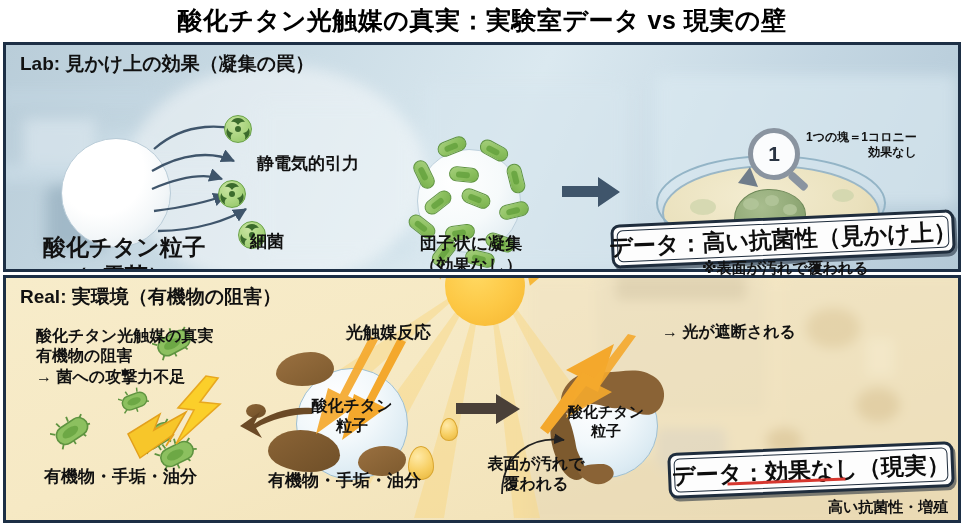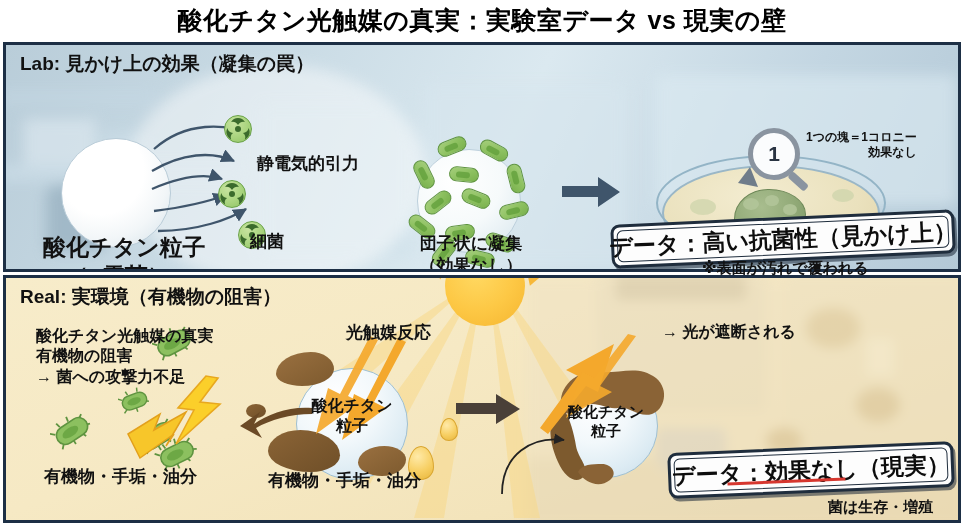--- a/index.html
+++ b/index.html
@@ -562,22 +562,26 @@
       <defs>
         <marker id="ah2" markerWidth="7" markerHeight="7" refX="5.5" refY="3" orient="auto">
           <path d="M0,0 L6,3 L0,6 z" fill="#222"></path>
         </marker>
       </defs>
       <path d="M6,66 C6,26 36,8 68,12" stroke="#222" stroke-width="1.8" fill="none" marker-end="url(#ah2)"></path>
     </svg>
 
     <div class="lbl" style="left:38px;top:188px;font-size:17px;">有機物・手垢・油分</div>
     <div class="lbl" style="left:262px;top:192px;font-size:17px;">有機物・手垢・油分</div>
+    <div class="lbl c" style="left:460px;top:176px;width:140px;font-size:16px;">
+      <div>表面が汚れで</div>
+      <div>覆われる</div>
+    </div>
   </div>
 
   <div class="callout callout-real">
     <div class="inner"></div>
     <span class="txt">データ：効果なし（現実）</span>
     <span class="uline"></span>
   </div>
-  <div class="note" style="left:828px;top:498px;">菌は生存・増殖</div>
+  <div class="note" style="left:828px;top:498px;">高い抗菌性・増殖</div>
 
 </div>
 
 </body></html>

